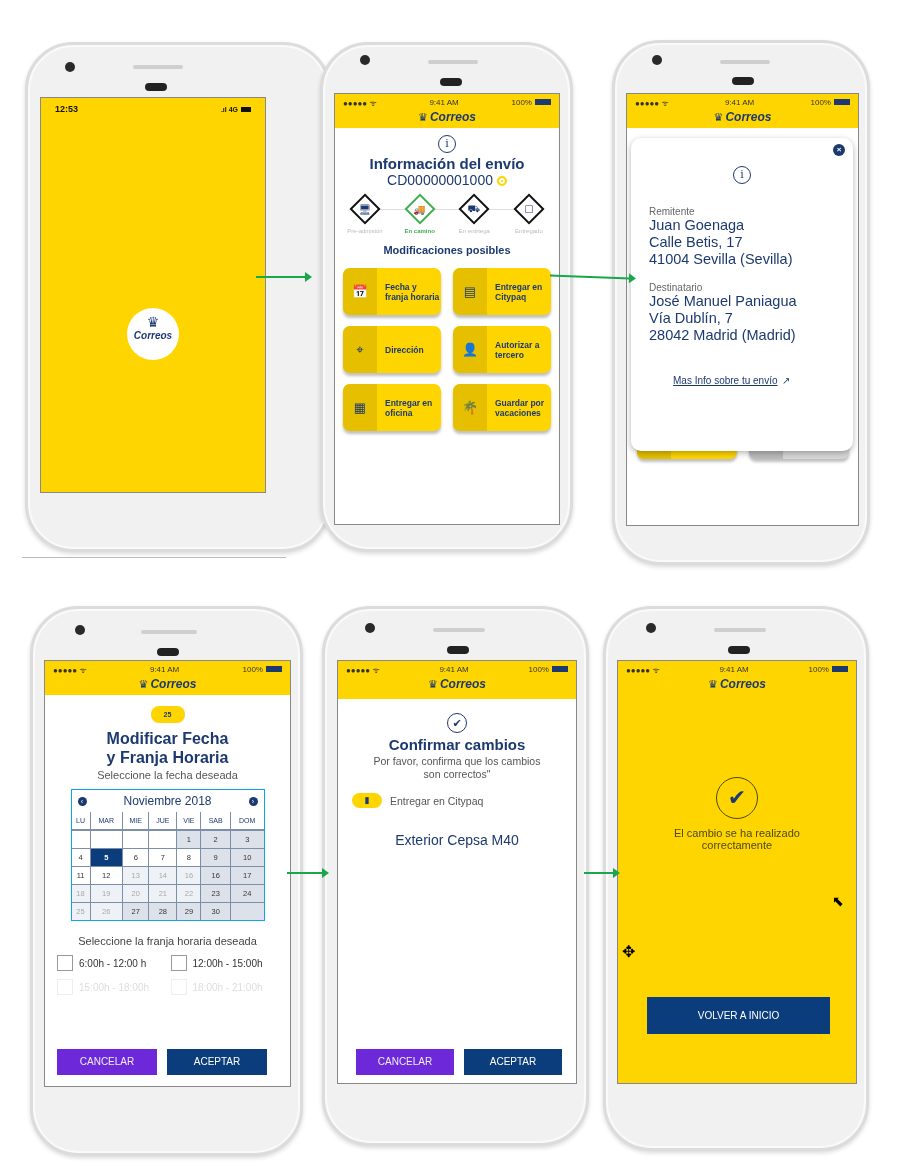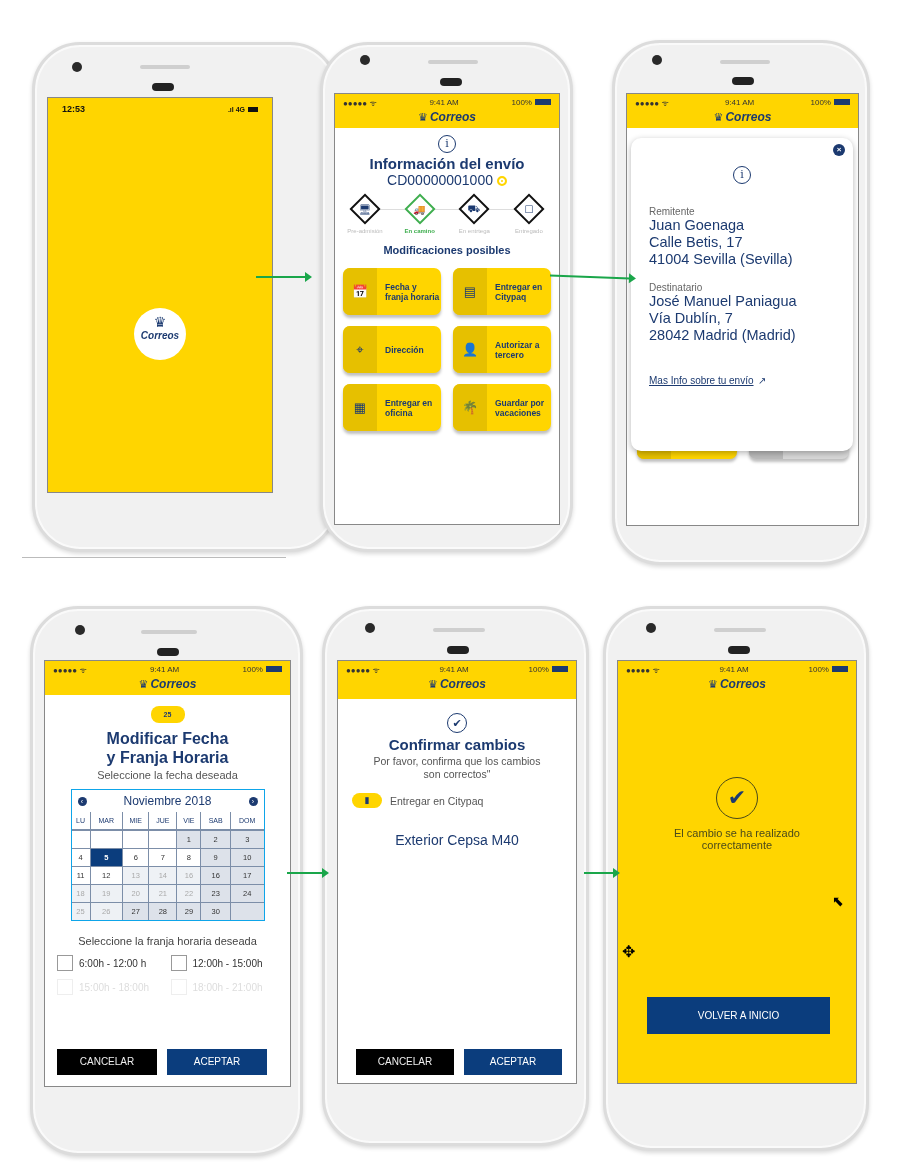--- a/index.html
+++ b/index.html
@@ -46,31 +46,31 @@
   .cal td { font-size: 7.5px; text-align: center; height: 18px; border-left: 1px solid #7c8ea8; border-top: 1px solid #7c8ea8; color: #333; }
   .cal td:first-child { border-left: none; }
   .cal td.we { background: #dde2ea; }
   .cal td.dis { background: #eef1f5; color: #aaa; }
   .cal td.sel { background: #0b3d7d; color: #fff; font-weight: bold; }
   .slot { display: flex; align-items: center; font-size: 10px; color: #333; }
   .slot .cb { width: 16px; height: 16px; border: 1px solid #999; margin-right: 6px; background: #fff; }
   .slot.dis { color: #ddd; }
   .slot.dis .cb { border-color: #eee; }
   .btn { position: absolute; height: 26px; font-size: 10px; color: #fff; text-align: center; line-height: 26px; }
-  .btn.grey { background: #000000; color: #eee; }
+  .btn.grey { background: #6d28d9; color: #eee; }
   .btn.blue { background: #0b3d7d; }
   .check-circle { border-radius: 50%; border: 1.5px solid #1c3a70; margin: 0 auto; text-align: center; color: #1c3a70; font-weight: bold; }
   .pill { display: inline-block; width: 30px; height: 15px; border-radius: 8px; background: #ffd500; text-align: center; font-size: 9px; line-height: 15px; color: #1c3a70; }
   .divider { position: absolute; height: 1px; background: #bbb; }
   .cursor { position: absolute; font-size: 14px; color: #000; }
 </style>
 </head>
 <body>
 
-<div class="phone" style="left:25px;top:42px;width:306px;height:510px;margin-left:7px;">
+<div class="phone" style="left:25px;top:42px;width:306px;height:510px;">
   <div class="cam" style="left:37px;top:17px;"></div>
   <div class="speaker" style="left:105px;top:20px;width:50px;"></div>
   <div class="sensor" style="left:117px;top:38px;"></div>
   <div class="screen yellow" style="left:12px;top:52px;width:226px;height:396px;">
     <div class="statusbar" style="height:22px;padding:0 14px;">
       <span style="font-weight:bold;font-size:9px;color:#111;">12:53</span>
       <span style="font-size:7px;font-weight:bold;color:#111;"><span>.ıl 4G</span><span class="battery" style="background:#111;width:10px;height:5px;"></span></span>
     </div>
     <div style="position:absolute;left:86px;top:210px;width:52px;height:52px;border-radius:50%;background:#fff;text-align:center;">
       <div style="font-size:14px;color:#1c3a70;margin-top:6px;line-height:16px;">♛</div>
@@ -183,21 +183,21 @@
       <div class="info-circle" style="margin-top:28px;">i</div>
       <div style="padding:22px 0 0 18px;">
         <div class="addr-label">Remitente</div>
         <div class="addr">Juan Goenaga</div>
         <div class="addr">Calle Betis, 17</div>
         <div class="addr">41004 Sevilla (Sevilla)</div>
         <div class="addr-label" style="margin-top:14px;">Destinatario</div>
         <div class="addr">José Manuel Paniagua</div>
         <div class="addr">Vía Dublín, 7</div>
         <div class="addr">28042 Madrid (Madrid)</div>
-        <div style="margin-top:26px;">
+        <div style="margin-top:26px;margin-left:24px;">
           <span class="link">Mas Info sobre tu envío</span>
           <span style="font-size:10px;color:#1c3a70;">↗</span>
         </div>
       </div>
     </div>
   </div>
 </div>
 
 <div class="arrow" style="left:256px;top:276px;width:50px;"></div>
 <div class="arrow" style="left:550px;top:276px;width:80px;transform:rotate(2deg);"></div>

